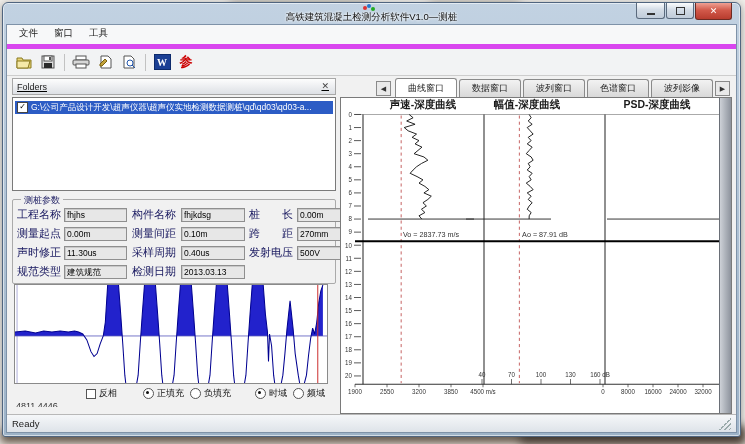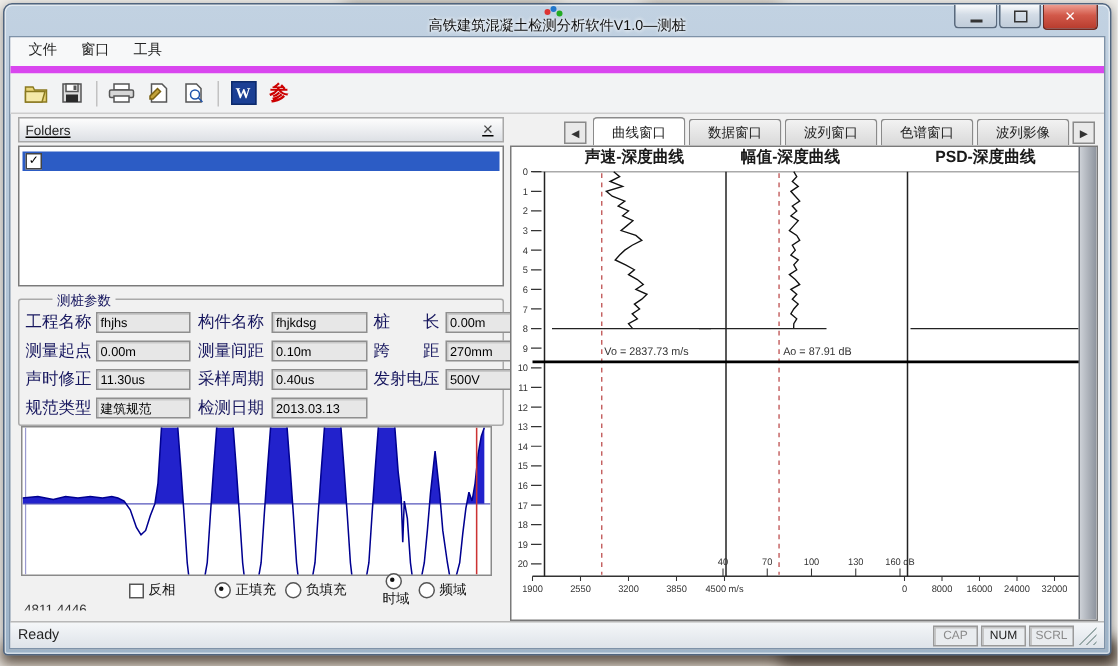--- a/index.html
+++ b/index.html
@@ -58,21 +58,21 @@
   .folders-list{height:86px;background:#fff;border:1px solid #7a7a7a;margin-top:2px;
     padding:3px 2px;overflow:hidden;}
   .folder-row{display:flex;align-items:center;height:13px;}
   .folder-row.sel{background:#2c5cc5;}
   .cb{width:9px;height:9px;background:#fff;border:1px solid #444;font-size:8px;line-height:8px;
     color:#000;text-align:center;margin:0 3px 0 2px;flex:none;}
   .folder-label{font-size:8.5px;color:#fff;white-space:nowrap;overflow:hidden;}
 
   .params-group{margin-top:8px;border:1px solid #aaa;border-radius:2px;position:relative;
     padding:7px 3px 4px 3px;}
-  .group-legend{position:absolute;top:-6px;left:22px;background:#f1f1f1;font-size:9px;
+  .group-legend{position:absolute;top:-6px;left:8px;background:#f1f1f1;font-size:9px;
     color:#16165e;padding:0 3px;}
   .params-grid{display:grid;grid-template-columns:46px 63px 50px 64px 48px 55px;
     grid-row-gap:4px;grid-column-gap:2px;align-items:center;}
   .plabel{font-size:11px;color:#16165e;white-space:nowrap;text-align:center;}
   .pbox{height:12px;background:#e7e7e7;border:1px solid #8f8f8f;
     box-shadow:inset 1px 1px 0 #c9c9c9;font-size:8.5px;color:#000;padding:0 2px;
     line-height:12px;white-space:nowrap;overflow:hidden;}
 
   .wave-label{font-size:9px;color:#16165e;margin:5px 0 1px 2px;}
   .wave-box{width:312px;height:98px;background:#fff;border:1px solid #8a8a8a;margin-left:2px;}
@@ -199,20 +199,21 @@
 
     <div class="client">
       <div class="left-panel">
         <div class="folders-caption">
           <span class="cap-text">Folders</span>
           <span class="folders-close">✕</span>
         </div>
         <div class="folders-list" id="folders-list">
             <div class="folder-row sel">
               <span class="cb">✓</span>
+              <span class="folder-label">G:\公司产品设计开发\超声仪器\超声仪实地检测数据测桩\qd\qd03\qd03-a...</span>
             </div>
           </div>
 
         <div class="params-group">
           <span class="group-legend">测桩参数</span>
           <div class="params-grid" id="params-grid">
               <div class="plabel">工程名称</div>
               <div class="pbox">fhjhs</div>
               <div class="plabel">构件名称</div>
               <div class="pbox">fhjkdsg</div>
@@ -254,21 +255,21 @@
               <span>反相</span>
             </span>
             <span class="ctrl" style="margin-left: 26px;">
               <span class="rad on"></span>
               <span>正填充</span>
             </span>
             <span class="ctrl" style="margin-left: 6px;">
               <span class="rad"></span>
               <span>负填充</span>
             </span>
-            <span class="ctrl" style="margin-left: 24px; flex-direction: column;">
+            <span class="ctrl" style="margin-left: 24px;">
               <span class="rad on"></span>
               <span>时域</span>
             </span>
             <span class="ctrl" style="margin-left: 6px;">
               <span class="rad"></span>
               <span>频域</span>
             </span>
           </div>
         <div class="clipped-row">4811 4446</div>
       </div>
@@ -376,21 +377,16 @@
               <line x1="266" y1="117.6" x2="378" y2="117.6" stroke="#222" stroke-width="0.9"></line>
               <line x1="14" y1="139.19" x2="386" y2="139.19" stroke="#000" stroke-width="1.8"></line>
             </svg>
           <div class="chart-scrollbar"></div>
         </div>
       </div>
     </div>
 
     <div class="statusbar">
       <span class="status-left">Ready</span>
-      <span id="indicators" style="display:flex">
-          <span class="ind">CAP</span>
-          <span class="ind on">NUM</span>
-          <span class="ind">SCRL</span>
-        </span>
       <span class="grip"></span>
     </div>
   </div>
 </div>
 
 </body></html>

